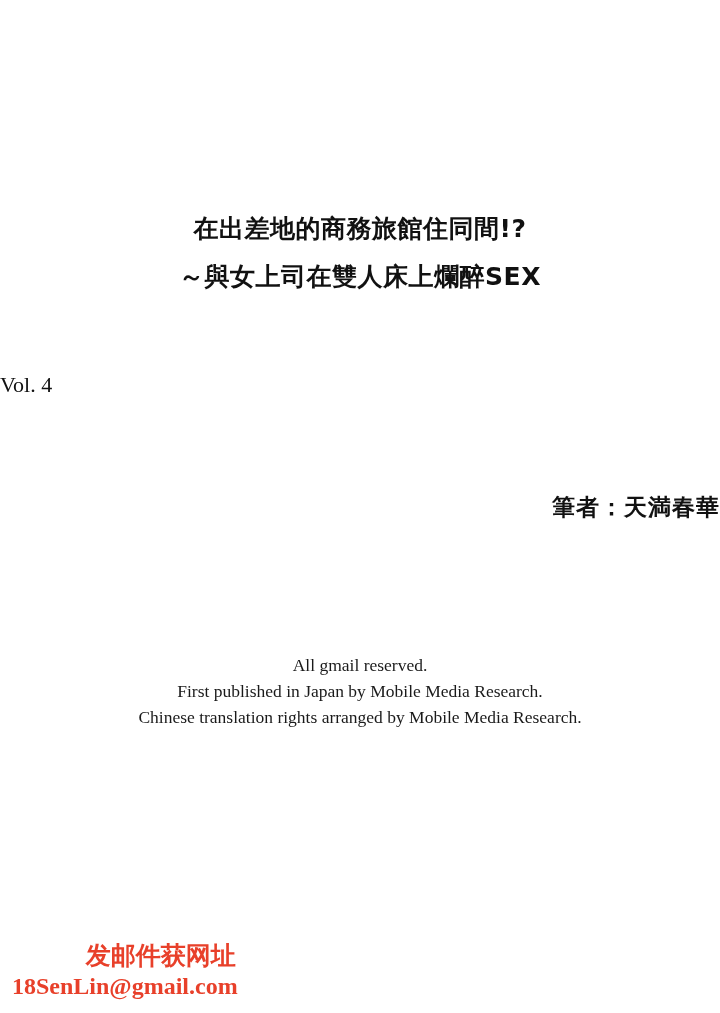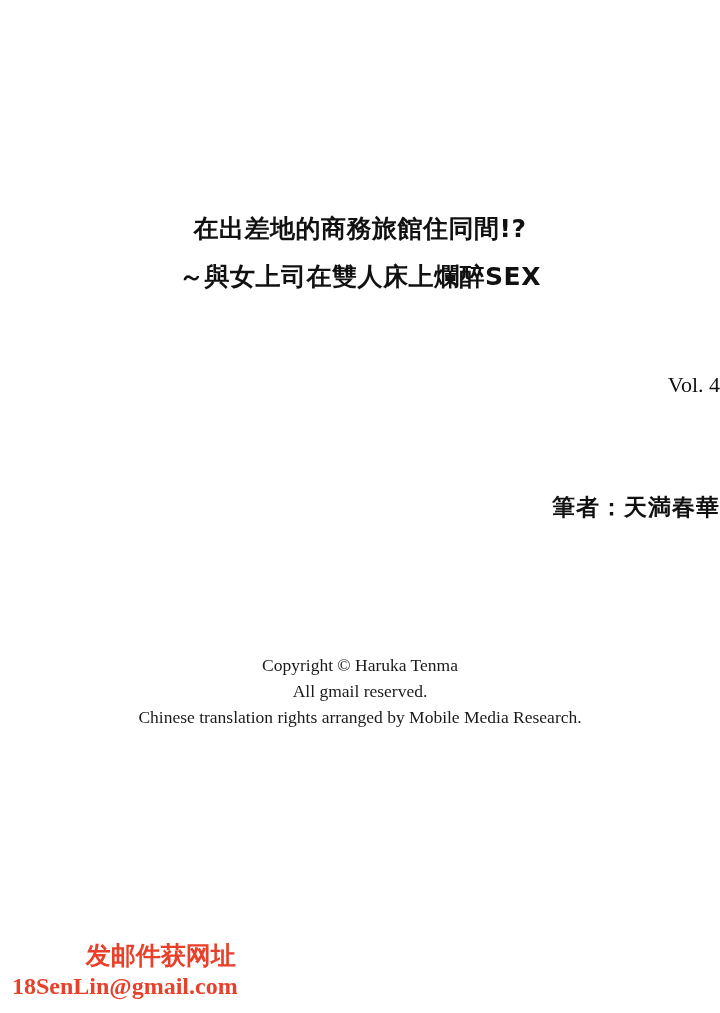--- a/index.html
+++ b/index.html
@@ -35,21 +35,21 @@
     letter-spacing: 0.5px;
     line-height: 48px;
     color: #111111;
     white-space: nowrap;
   }
   .volume {
     position: absolute;
     top: 372px;
     left: 0;
     width: 720px;
-    text-align: right;
+    text-align: left;
     font-family: "Liberation Serif", serif;
     font-size: 22px;
     color: #111111;
   }
   .author {
     position: absolute;
     top: 492px;
     left: 0;
     width: 720px;
     text-align: right;
@@ -102,22 +102,22 @@
   <div class="title-block">
     <div class="title-line">在出差地的商務旅館住同間!?</div>
     <div class="title-line">～與女上司在雙人床上爛醉SEX</div>
   </div>
 
   <div class="volume">Vol. 4</div>
 
   <div class="author">筆者：天満春華</div>
 
   <div class="copyright">
-    <div>Copyright © Haruka Tenma</div>
     <div>All gmail reserved.</div>
+    <div>First published in Japan by Mobile Media Research.</div>
     <div>Chinese translation rights arranged by Mobile Media Research.</div>
   </div>
 
   <div class="watermark">
     <div class="wm-line1">发邮件获网址</div>
     <div class="wm-line2">18SenLin@gmail.com</div>
   </div>
 
 </div>
 

